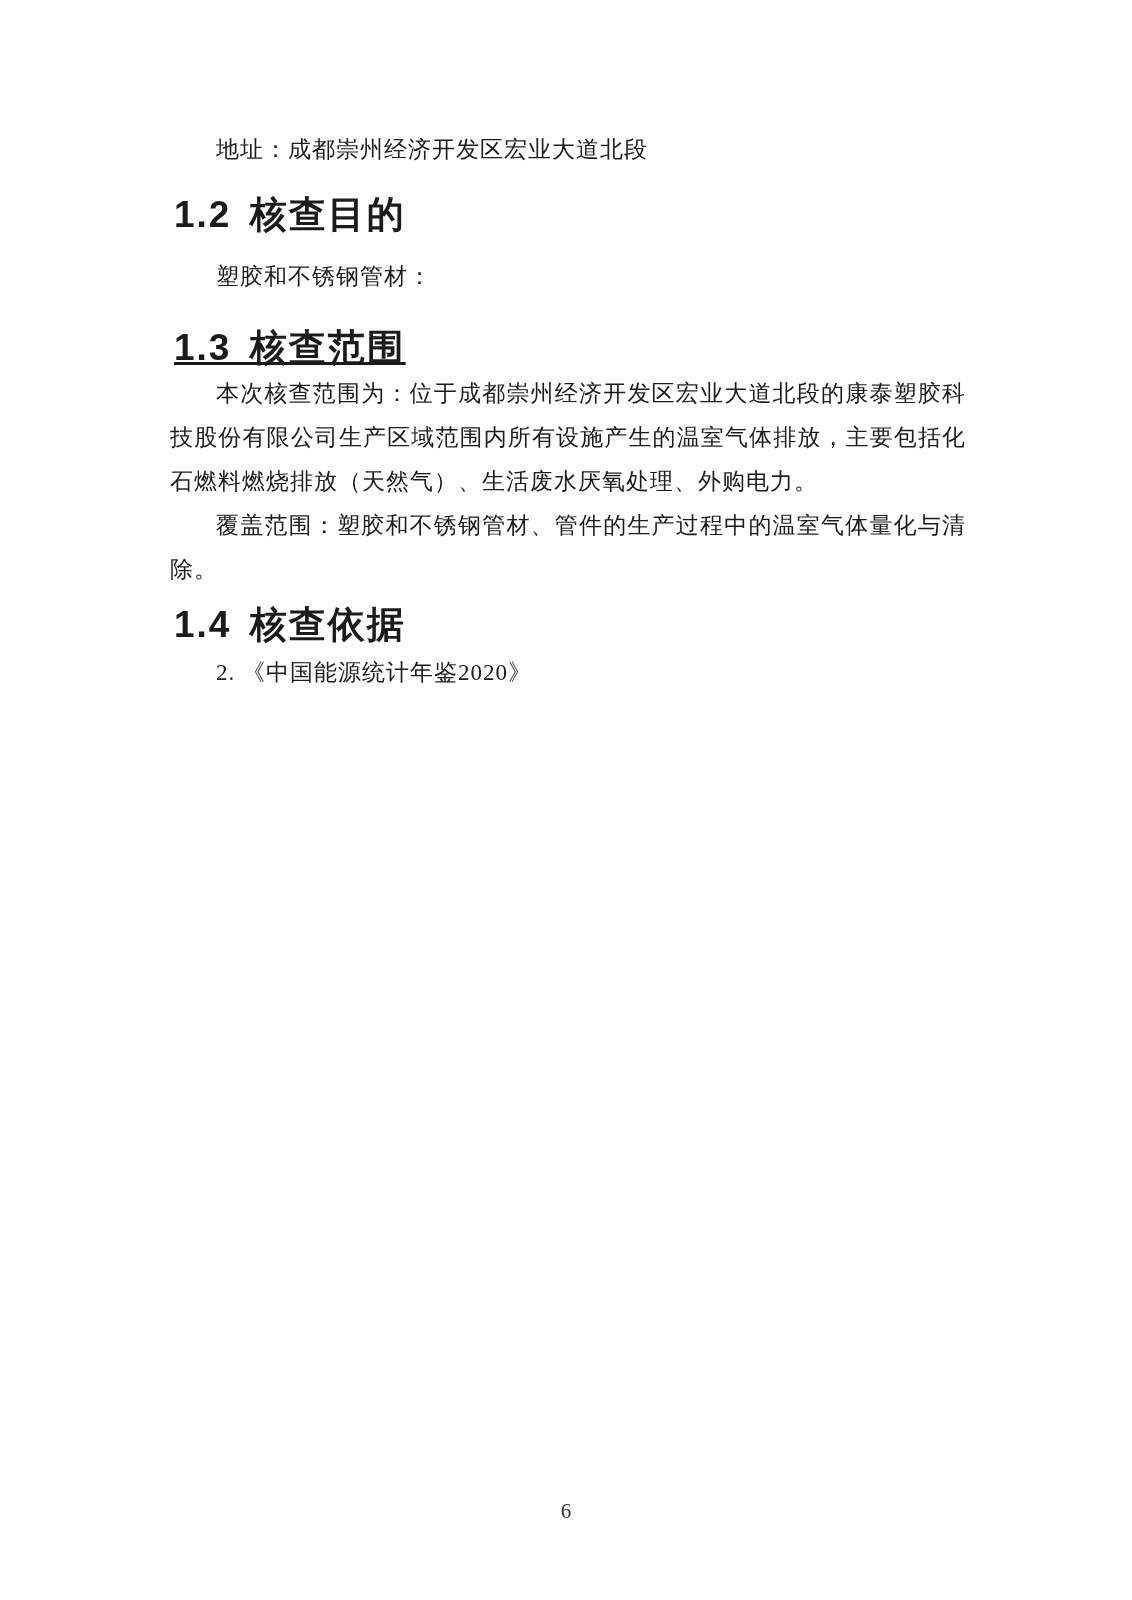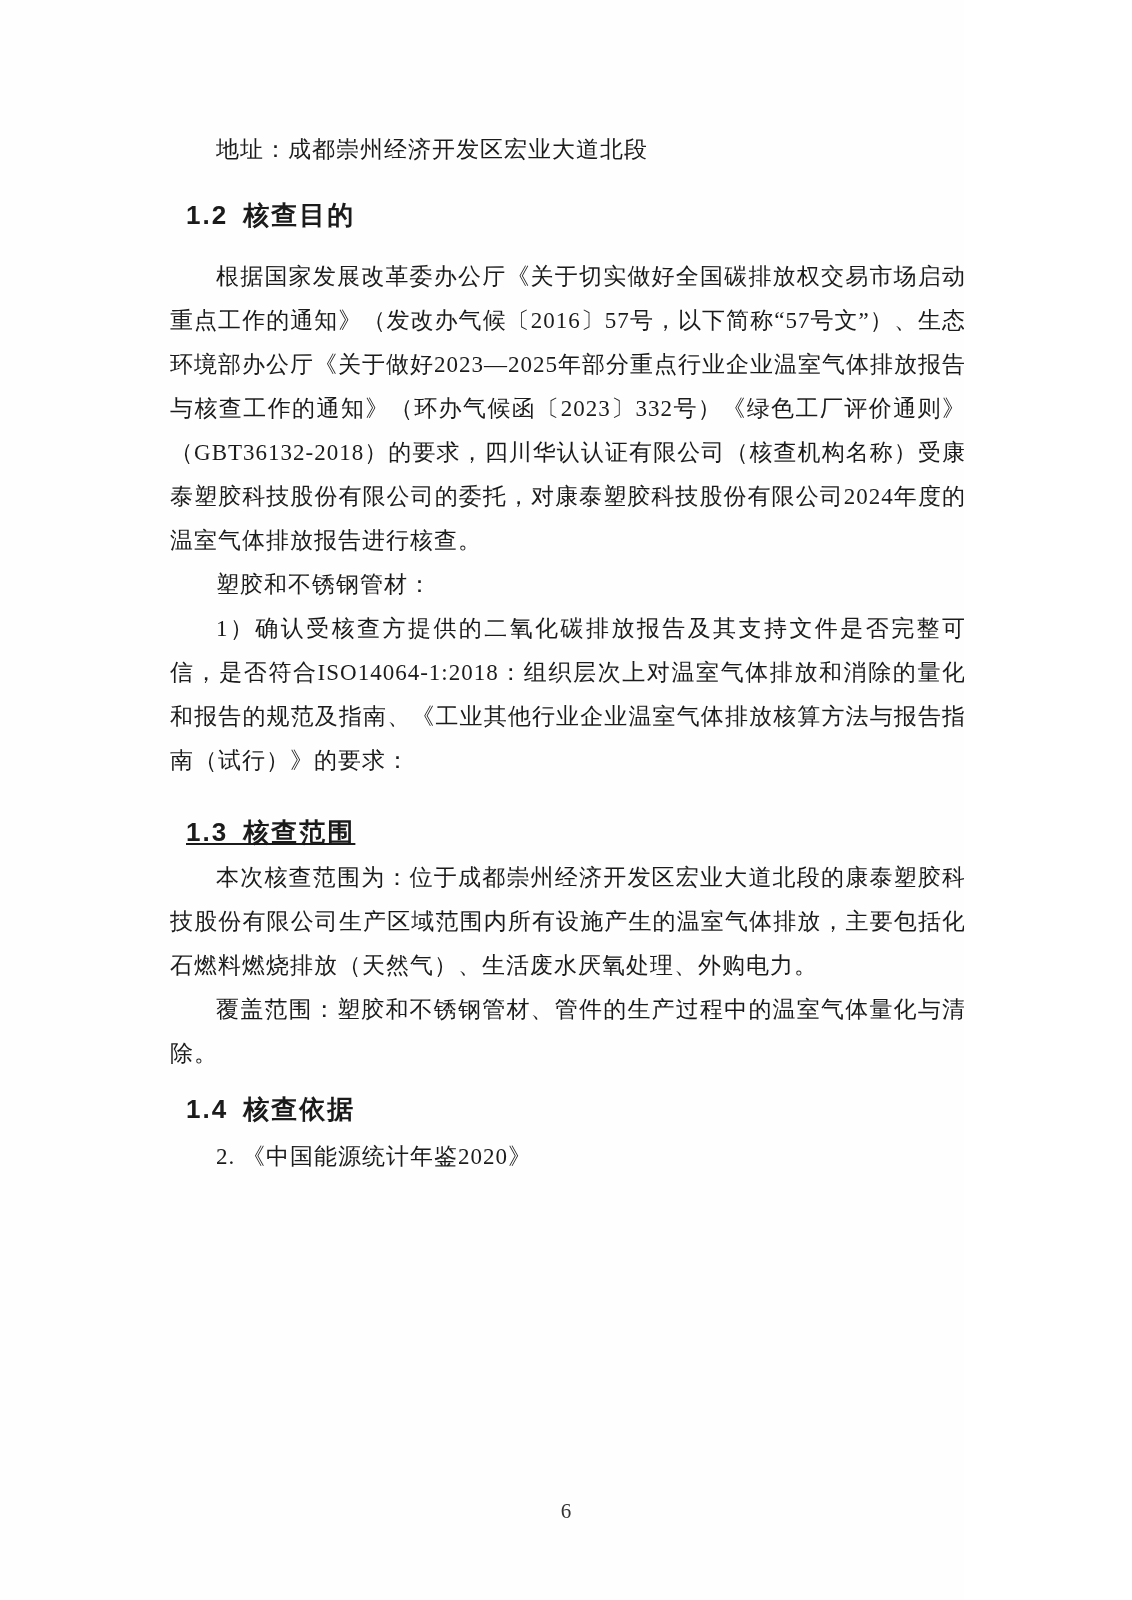--- a/index.html
+++ b/index.html
@@ -22,25 +22,25 @@
     margin: 0;
     font-size: 23px;
     line-height: 44px;
     letter-spacing: 1px;
     text-align: justify;
   }
   .indent { text-indent: 2em; }
   .heading {
     font-family: "Liberation Sans", "DejaVu Sans", sans-serif;
     font-weight: 700;
-    font-size: 26px;
+    font-size: 37px;
     line-height: 44px;
     letter-spacing: 2px;
     word-spacing: 6px;
-    margin: 16px;
+    margin: 4px;
   }
   .h-12 { margin-top: 21px; margin-bottom: 18px; }
   .h-13 { margin-top: 27px; margin-bottom: 2px; text-decoration: underline; }
   .h-14 { margin-top: 11px; margin-bottom: 4px; }
   .footer {
     position: absolute;
     left: 0;
     top: 1496px;
     width: 1132px;
     text-align: center;
@@ -52,23 +52,21 @@
 </style>
 </head>
 <body>
 
 <div class="page">
   <div class="content">
 
     <p class="para indent">地址：成都崇州经济开发区宏业大道北段</p>
 
     <h2 class="heading h-12">1.2 核查目的</h2>
-    <p class="para indent">根据国家发展改革委办公厅《关于切实做好全国碳排放权交易市场启动重点工作的通知》（发改办气候〔2016〕57号，以下简称“57号文”）、生态环境部办公厅《关于做好2023—2025年部分重点行业企业温室气体排放报告与核查工作的通知》（环办气候函〔2023〕332号）《绿色工厂评价通则》（GBT36132-2018）的要求，四川华认认证有限公司（核查机构名称）受康泰塑胶科技股份有限公司的委托，对康泰塑胶科技股份有限公司2024年度的温室气体排放报告进行核查。</p>
     <p class="para indent">塑胶和不锈钢管材：</p>
-    <p class="para indent">1）确认受核查方提供的二氧化碳排放报告及其支持文件是否完整可信，是否符合ISO14064-1:2018：组织层次上对温室气体排放和消除的量化和报告的规范及指南、《工业其他行业企业温室气体排放核算方法与报告指南（试行）》的要求：</p>
 
     <h2 class="heading h-13">1.3 核查范围</h2>
     <p class="para indent">本次核查范围为：位于成都崇州经济开发区宏业大道北段的康泰塑胶科技股份有限公司生产区域范围内所有设施产生的温室气体排放，主要包括化石燃料燃烧排放（天然气）、生活废水厌氧处理、外购电力。</p>
     <p class="para indent">覆盖范围：塑胶和不锈钢管材、管件的生产过程中的温室气体量化与清除。</p>
 
     <h2 class="heading h-14">1.4 核查依据</h2>
     <p class="para indent">2. 《中国能源统计年鉴2020》</p>
 
   </div>
 

